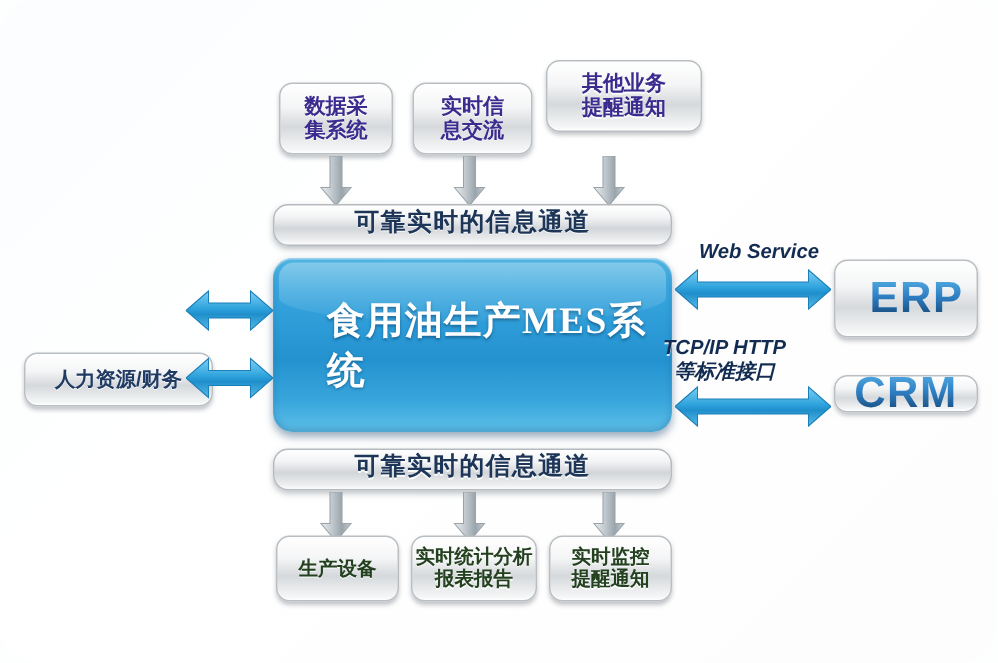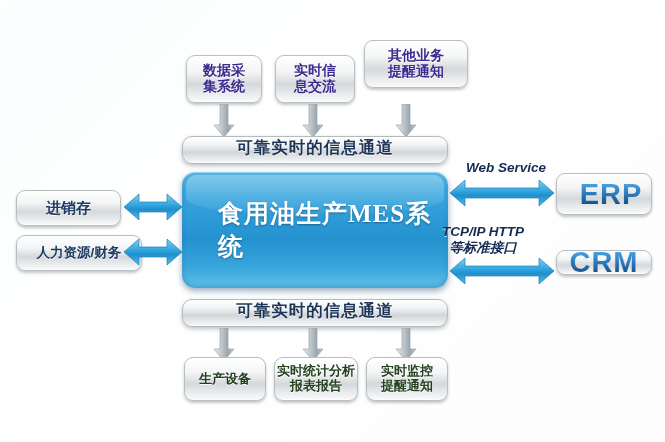--- a/index.html
+++ b/index.html
@@ -205,23 +205,20 @@
   </div>
 
   <div class="channel" id="channel-top" style="left:182px; top:136px; width:266px; height:28px;">
     <span>可靠实时的信息通道</span>
   </div>
 
   <div id="mes-box">
     <span id="mes-title">食用油生产MES系统</span>
   </div>
 
-  <div class="sbox" id="left-node-0" style="left:16px; top:190px; width:105px; height:36px;">
-    <span class="t-navy">进销存</span>
-  </div>
   <div class="sbox" id="left-node-1" style="left:16px; top:235px; width:126px; height:36px;">
     <span class="t-navy" style="font-size:13.5px;">人力资源/财务</span>
   </div>
 
   <div class="arrow" style="left:124px; top:191px;">
     <svg width="58" height="32" viewBox="0 0 58 32">
       <defs>
         <linearGradient id="gharr" x1="0" y1="0" x2="0" y2="1">
           <stop offset="0%" stop-color="#7fd0f2"></stop>
             <stop offset="45%" stop-color="#2ea3dd"></stop>
@@ -241,21 +238,21 @@
   <div class="iflabel" style="left:456px; top:160px; width:100px;">
     <span>Web Service</span>
   </div>
 
   <div class="arrow" style="left:450px; top:177px;">
     <svg width="104" height="32" viewBox="0 0 104 32">
       <polygon points="0,16 15,3 15,11 89,11 89,3 104,16 89,29 89,21 15,21 15,29" fill="url(#gharr)" stroke="#1b7fb8" stroke-width="0.7"></polygon>
     </svg>
   </div>
 
-  <div class="sbox" id="right-node-0" style="left:556px; top:173px; width:96px; height:42px;padding-left:14px;">
+  <div class="sbox" id="right-node-0" style="left:556px; top:173px; width:96px; height:52px;padding-left:14px;">
     <span class="t-erp">ERP</span>
   </div>
 
   <div class="iflabel" style="left:428px; top:224px; width:110px;">
     <span>TCP/IP HTTP</span><br>
     <span>等标准接口</span>
   </div>
 
   <div class="arrow" style="left:450px; top:255px;">
     <svg width="104" height="32" viewBox="0 0 104 32">

